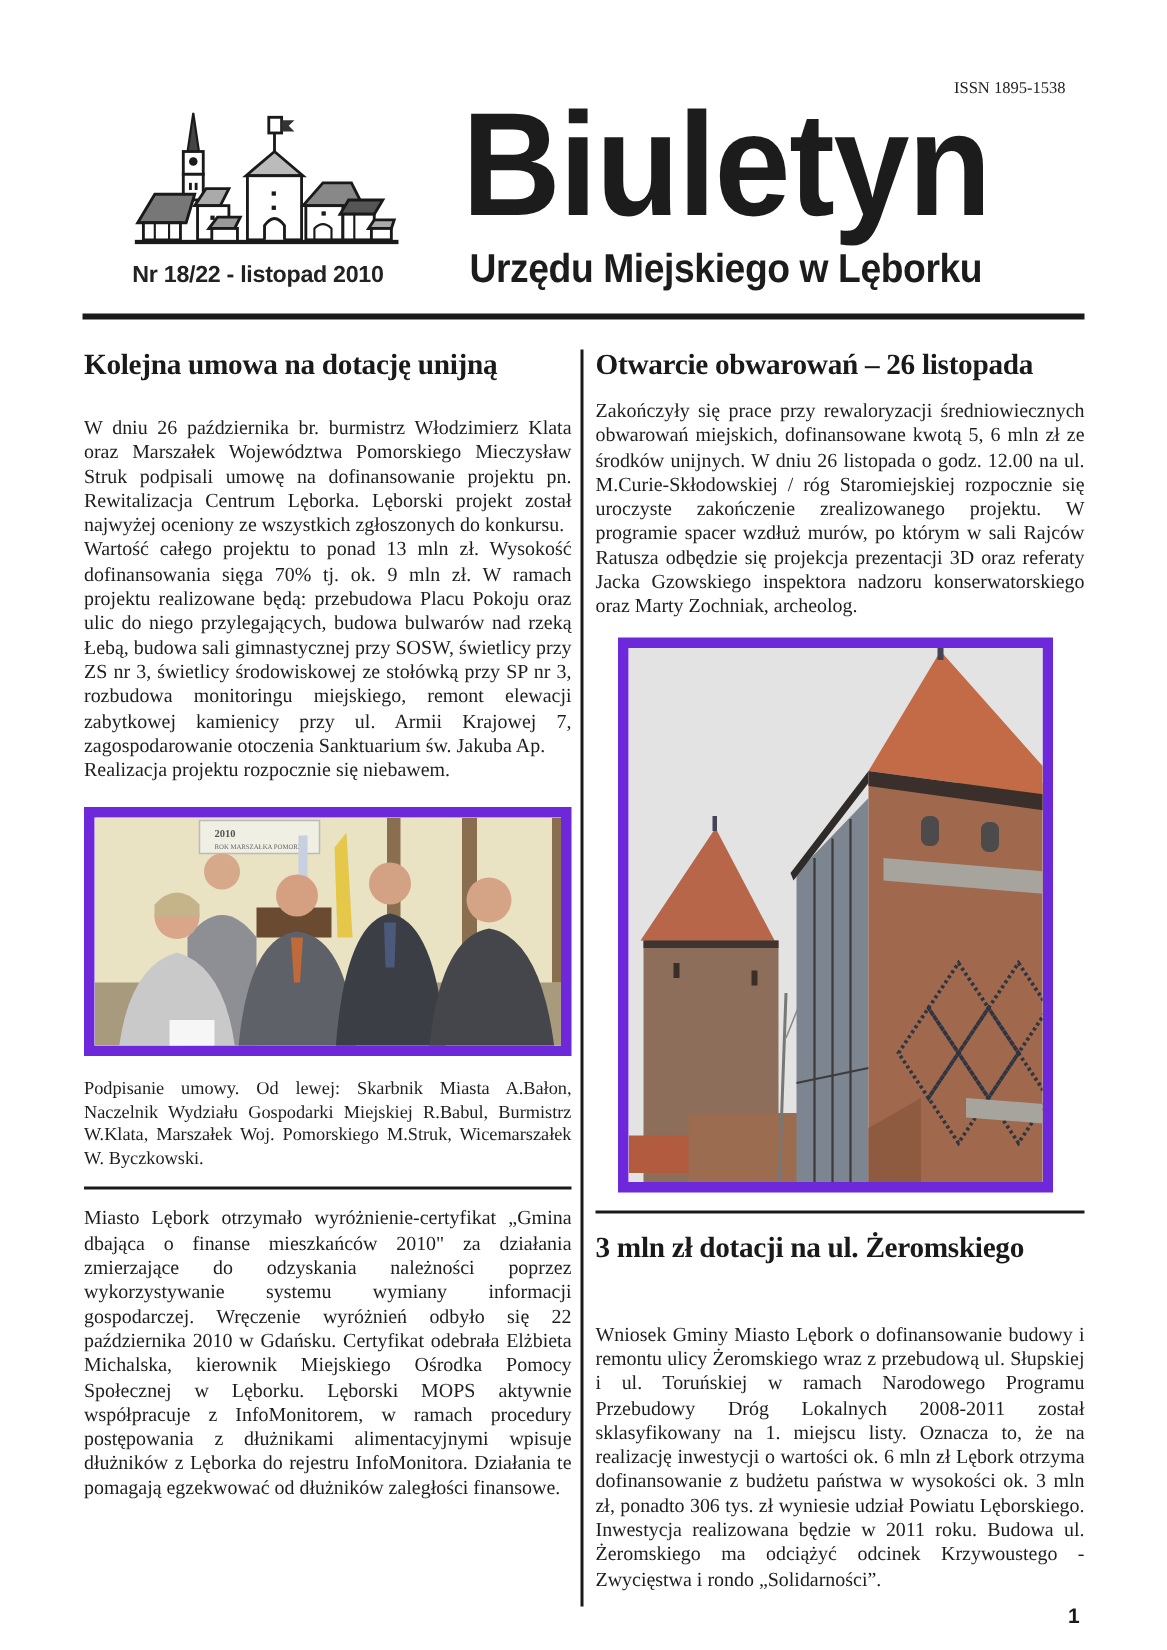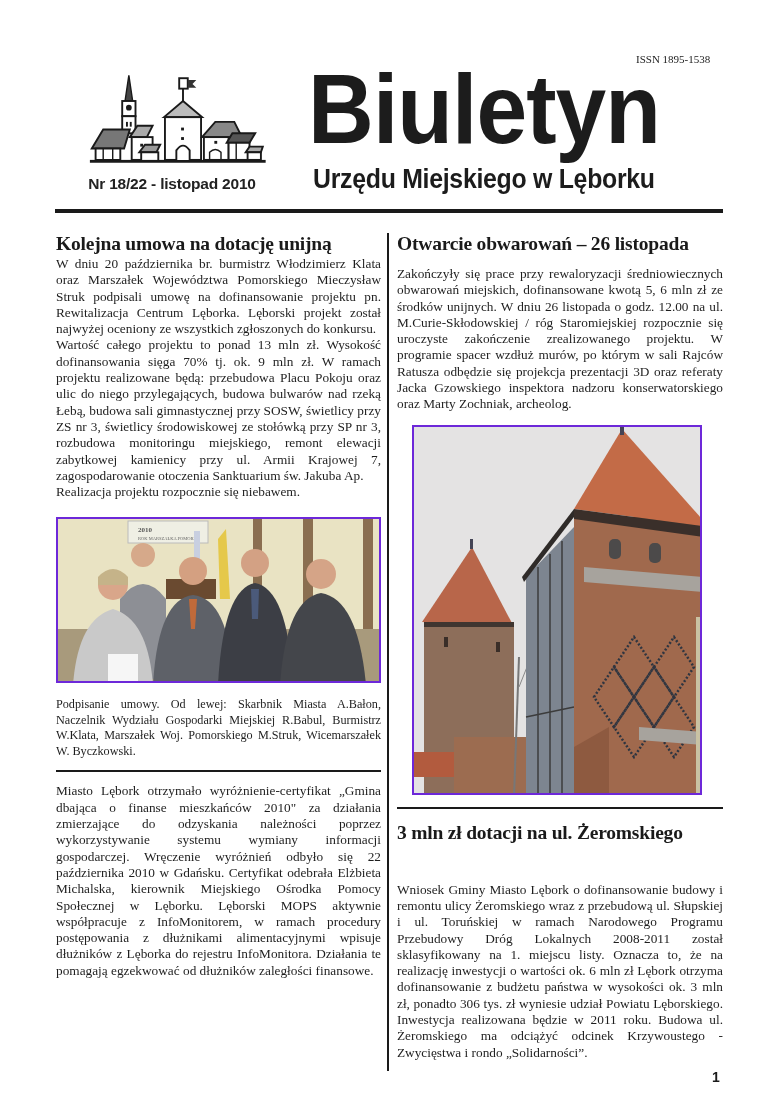--- a/index.html
+++ b/index.html
@@ -16,21 +16,21 @@
 
   
   .col-divider { position: absolute; left: 387px; top: 233px; width: 2px; height: 838px; background: #1a1a1a; }
   .col-left { position: absolute; left: 56px; top: 232px; width: 325px; }
   .col-right { position: absolute; left: 397px; top: 232px; width: 326px; }
 
   h2.headline { font-family: "Liberation Serif", serif; font-weight: bold; font-size: 19.5px; line-height: 24px; color: #1a1a1a; letter-spacing: -0.2px; }
   p.body { font-size: 13.3px; line-height: 16.3px; text-align: justify; color: #1e1e1e; }
   p.body.tight { text-align: left; }
 
-  .photo { position: relative; overflow: hidden; border: 2px solid #6d28d9; }
+  .photo { position: relative; overflow: hidden; border: 7px solid #6d28d9; }
   .caption { font-size: 12.2px; line-height: 15.5px; text-align: justify; color: #1e1e1e; }
   .sec-rule { height: 2px; background: #1a1a1a; }
 
   .page-num { position: absolute; left: 712px; top: 1069px; font-family: "Liberation Sans", sans-serif; font-weight: bold; font-size: 14px; color: #1a1a1a; }
 </style>
 </head>
 <body>
 
 <div>
   <div class="issn">ISSN 1895-1538</div>
@@ -82,22 +82,22 @@
   <div class="title">Biuletyn</div>
   <div class="subtitle">Urzędu Miejskiego w Lęborku</div>
   <div class="mast-rule"></div>
 </div>
 
 <div class="col-divider"></div>
 
 <div class="col-left">
 
   <article>
-    <h2 class="headline" style="">Kolejna umowa na dotację unijną</h2>
-    <p class="body">W dniu 20 października br. burmistrz Włodzimierz Klata oraz Marszałek Województwa Pomorskiego Mieczysław Struk podpisali umowę na dofinansowanie projektu pn. Rewitalizacja Centrum Lęborka. Lęborski projekt został najwyżej oceniony ze wszystkich zgłoszonych do konkursu.</p>
+    <h2 class="headline" style="margin-bottom:21px;">Kolejna umowa na dotację unijną</h2>
+    <p class="body">W dniu 26 października br. burmistrz Włodzimierz Klata oraz Marszałek Województwa Pomorskiego Mieczysław Struk podpisali umowę na dofinansowanie projektu pn. Rewitalizacja Centrum Lęborka. Lęborski projekt został najwyżej oceniony ze wszystkich zgłoszonych do konkursu.</p>
     <p class="body">Wartość całego projektu to ponad 13 mln zł. Wysokość dofinansowania sięga 70% tj. ok. 9 mln zł. W ramach projektu realizowane będą: przebudowa Placu Pokoju oraz ulic do niego przylegających, budowa bulwarów nad rzeką Łebą, budowa sali gimnastycznej przy SOSW, świetlicy przy ZS nr 3, świetlicy środowiskowej ze stołówką przy SP nr 3, rozbudowa monitoringu miejskiego, remont elewacji zabytkowej kamienicy przy ul. Armii Krajowej 7, zagospodarowanie otoczenia Sanktuarium św. Jakuba Ap.</p>
     <p class="body tight">Realizacja projektu rozpocznie się niebawem.</p>
 
     <div class="photo" style="margin-top:17px; width:325px; height:166px;">
       <svg width="325" height="166" viewBox="0 0 325 166">
         <rect width="325" height="166" fill="#e9e3c3"></rect>
         <rect x="0" y="110" width="325" height="56" fill="#a89a7c"></rect>
         <rect x="245" y="0" width="10" height="110" fill="#8a6e50"></rect>
         <rect x="195" y="0" width="9" height="90" fill="#8a6e50"></rect>
         <rect x="305" y="0" width="10" height="110" fill="#8a6e50"></rect>

